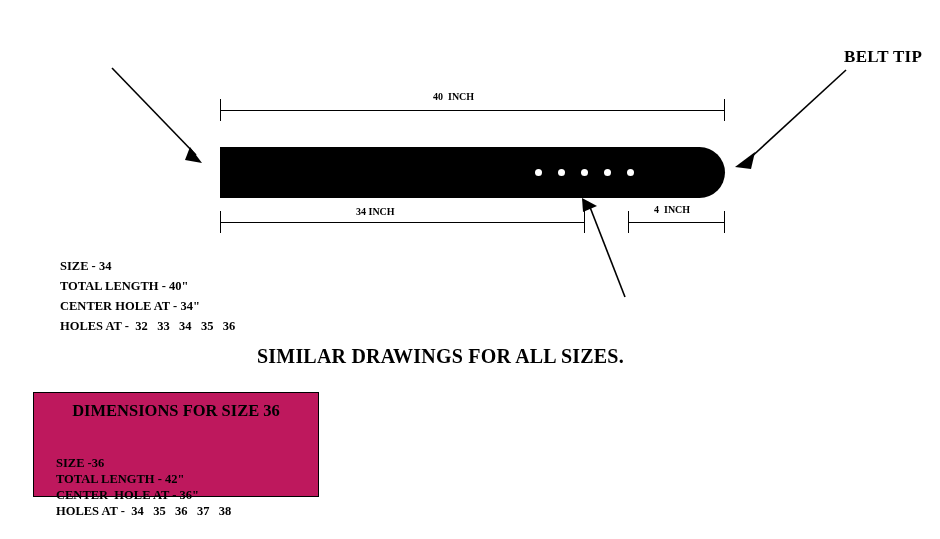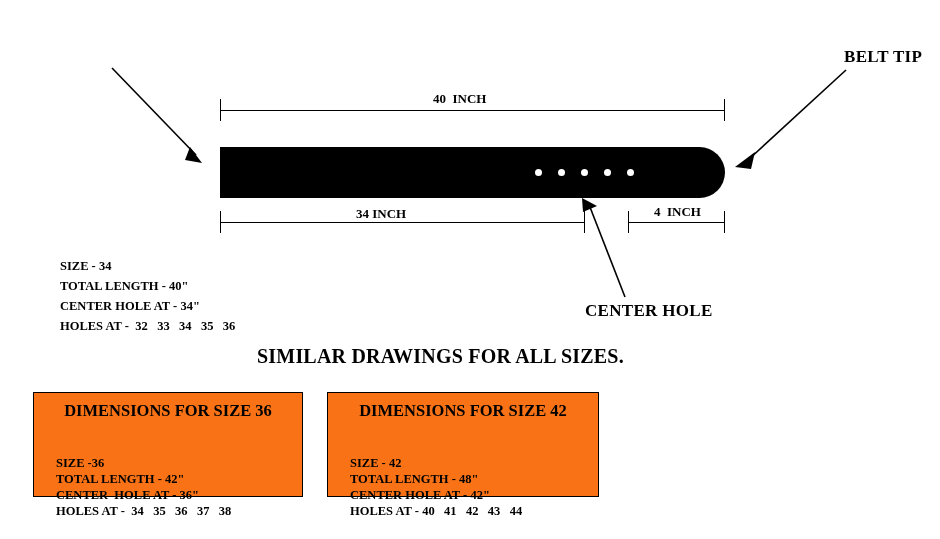--- a/index.html
+++ b/index.html
@@ -70,21 +70,21 @@
   }
   .tick {
     position: absolute;
     background: #000000;
     width: 1px;
   }
   .dimtext {
     position: absolute;
     font-family: "Liberation Serif", serif;
     font-weight: bold;
-    font-size: 13px;
+    font-size: 10px;
     white-space: pre;
   }
 
   
   #arrows {
     position: absolute;
     left: 0;
     top: 0;
     width: 940px;
     height: 539px;
@@ -110,21 +110,22 @@
     font-size: 20px;
     font-weight: bold;
     letter-spacing: 0.2px;
     white-space: pre;
   }
 
   
   .spec-box {
     position: absolute;
     border: 1.5px solid #000000;
-    background: #f97316;
+    background: #be185d;
+    padding-left: 16px;
   }
   #box-36 { left: 33px; top: 392px; width: 268px; height: 103px; }
   #box-42 { left: 327px; top: 392px; width: 270px; height: 103px; }
   .box-title {
     position: absolute;
     top: 8px;
     left: 0;
     width: 100%;
     text-align: center;
     font-size: 16.5px;
@@ -143,21 +144,20 @@
   }
 </style>
 </head>
 <body>
 
 <div id="root">
 
 
   <div class="lbl" id="belt-tip-label">BELT TIP</div>
 
-  <div class="lbl" id="center-hole-label">CENTER HOLE</div>
 
   <svg id="arrows" viewBox="0 0 940 539" xmlns="http://www.w3.org/2000/svg">
 
     <line x1="112" y1="68" x2="196" y2="155" stroke="#000" stroke-width="1.6"></line>
     <polygon points="190,147 202,163 185,160" fill="#000"></polygon>
 
     <line x1="846" y1="70" x2="748" y2="160" stroke="#000" stroke-width="1.6"></line>
     <polygon points="755,152 735,167 751,169" fill="#000"></polygon>
 
     <line x1="625" y1="297" x2="588" y2="202" stroke="#000" stroke-width="1.6"></line>
@@ -195,21 +195,14 @@
   <div id="similar-note">SIMILAR DRAWINGS FOR ALL SIZES.</div>
 
   <div class="spec-box" id="box-36">
     <div class="box-title">DIMENSIONS FOR SIZE 36</div>
     <div class="box-lines">SIZE -36
 TOTAL LENGTH - 42"
 CENTER  HOLE AT - 36"
 HOLES AT -  34   35   36   37   38</div>
   </div>
 
-  <div class="spec-box" id="box-42">
-    <div class="box-title">DIMENSIONS FOR SIZE 42</div>
-    <div class="box-lines">SIZE - 42
-TOTAL LENGTH - 48"
-CENTER HOLE AT - 42"
-HOLES AT - 40   41   42   43   44</div>
-  </div>
 
 </div>
 
 </body></html>

